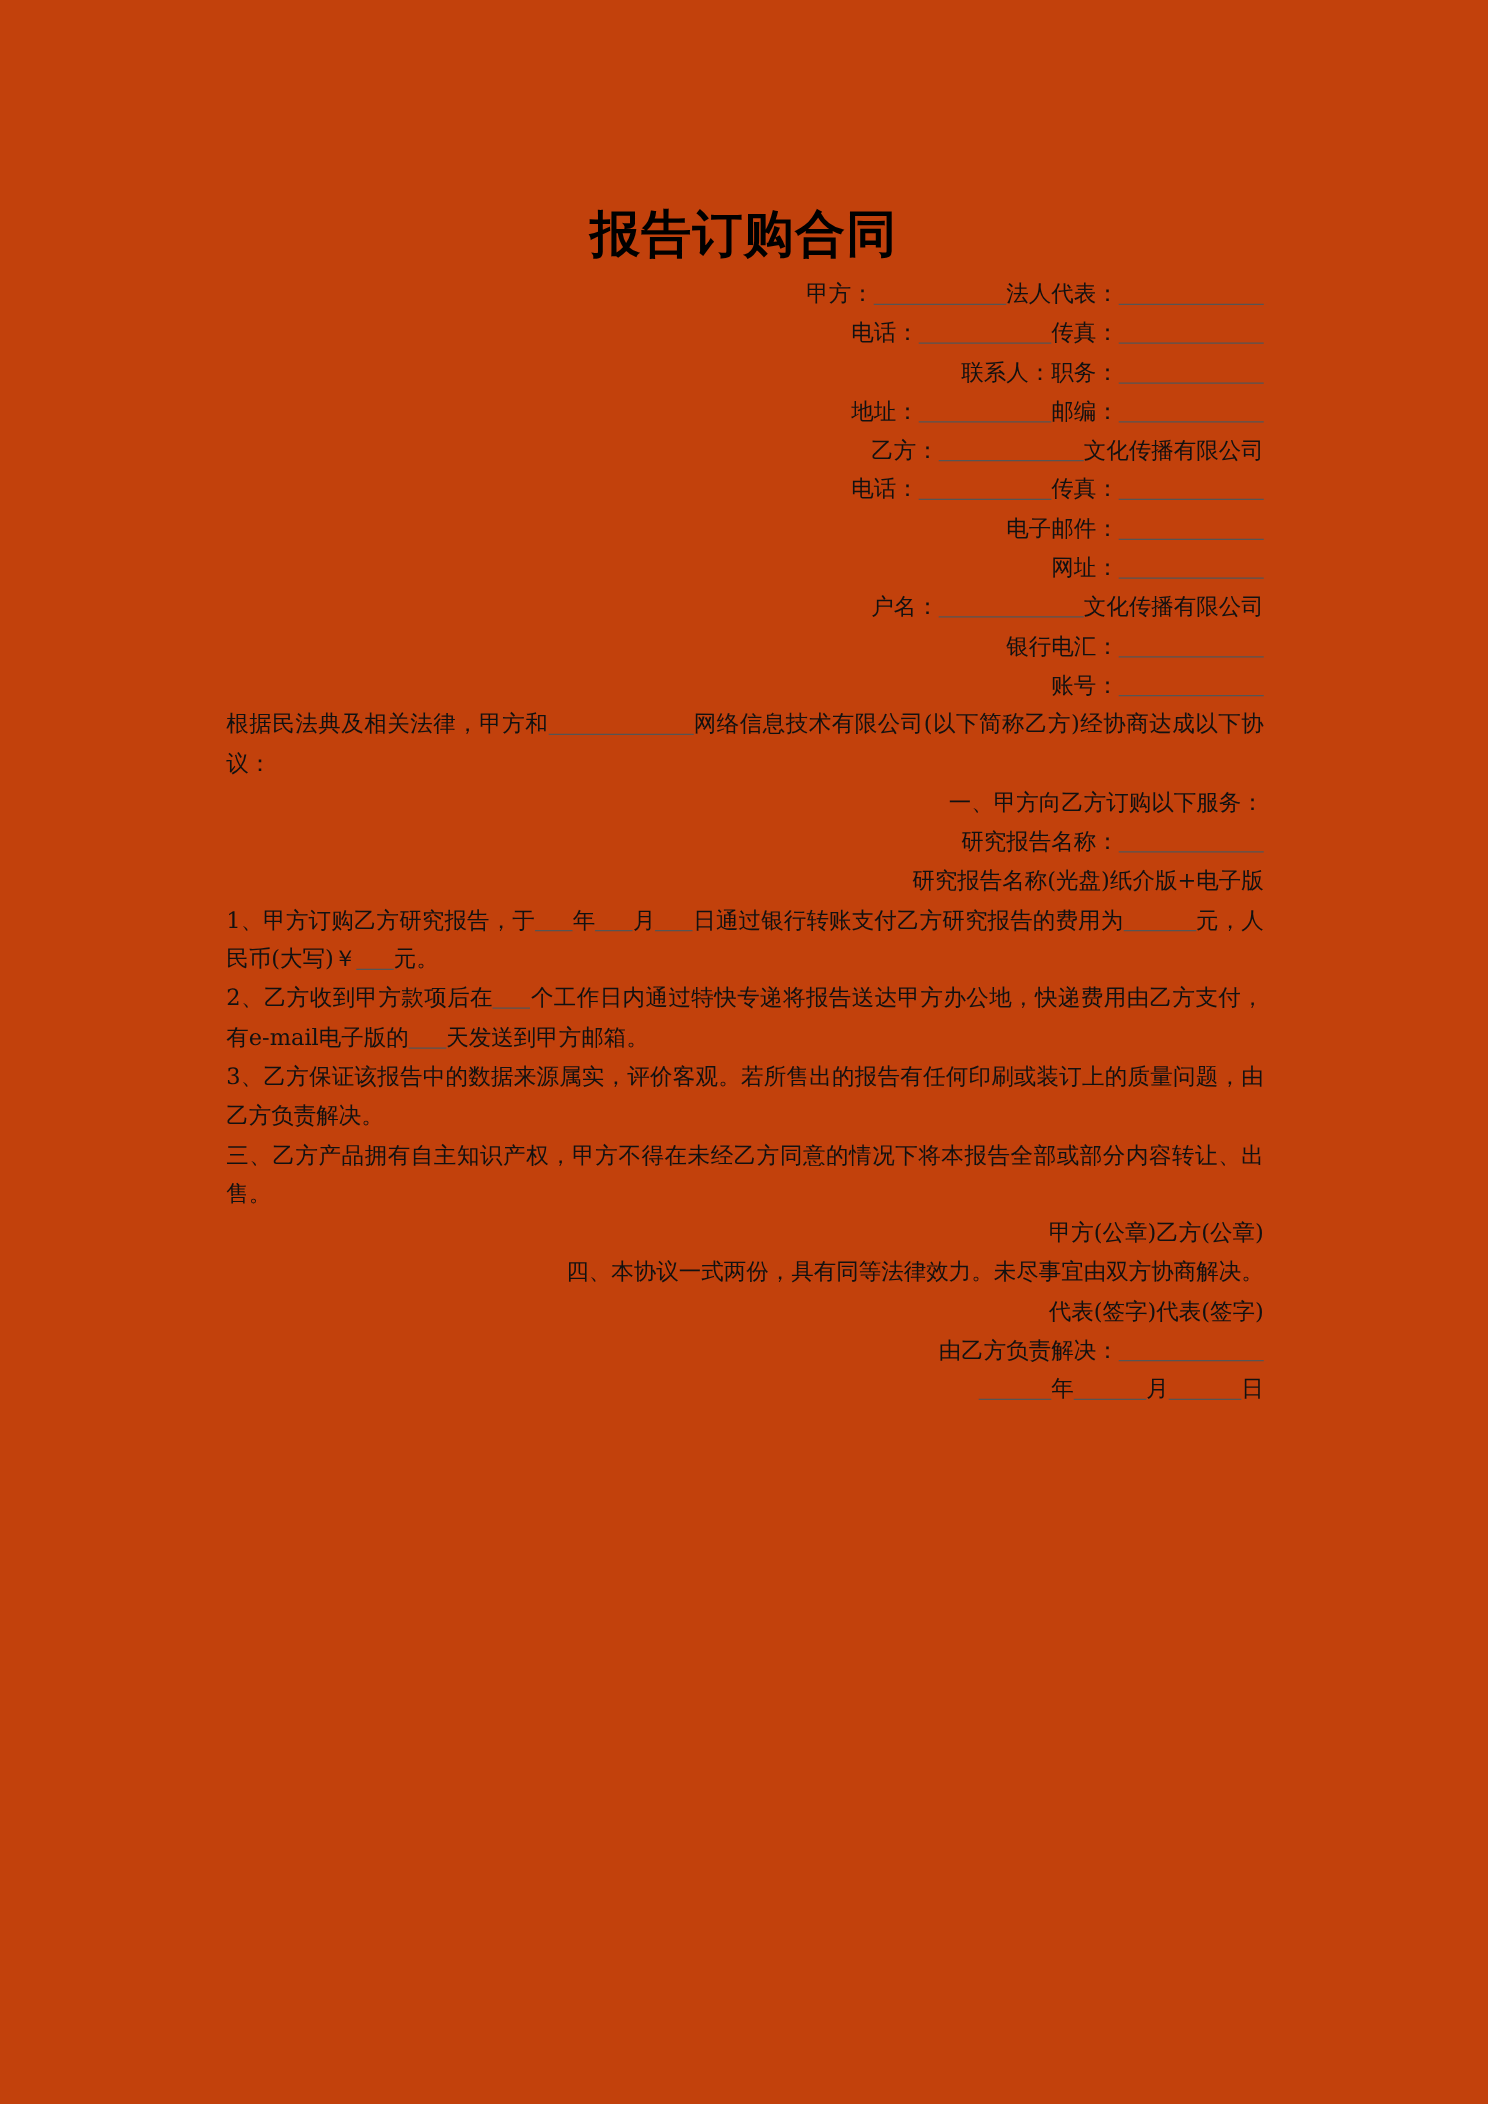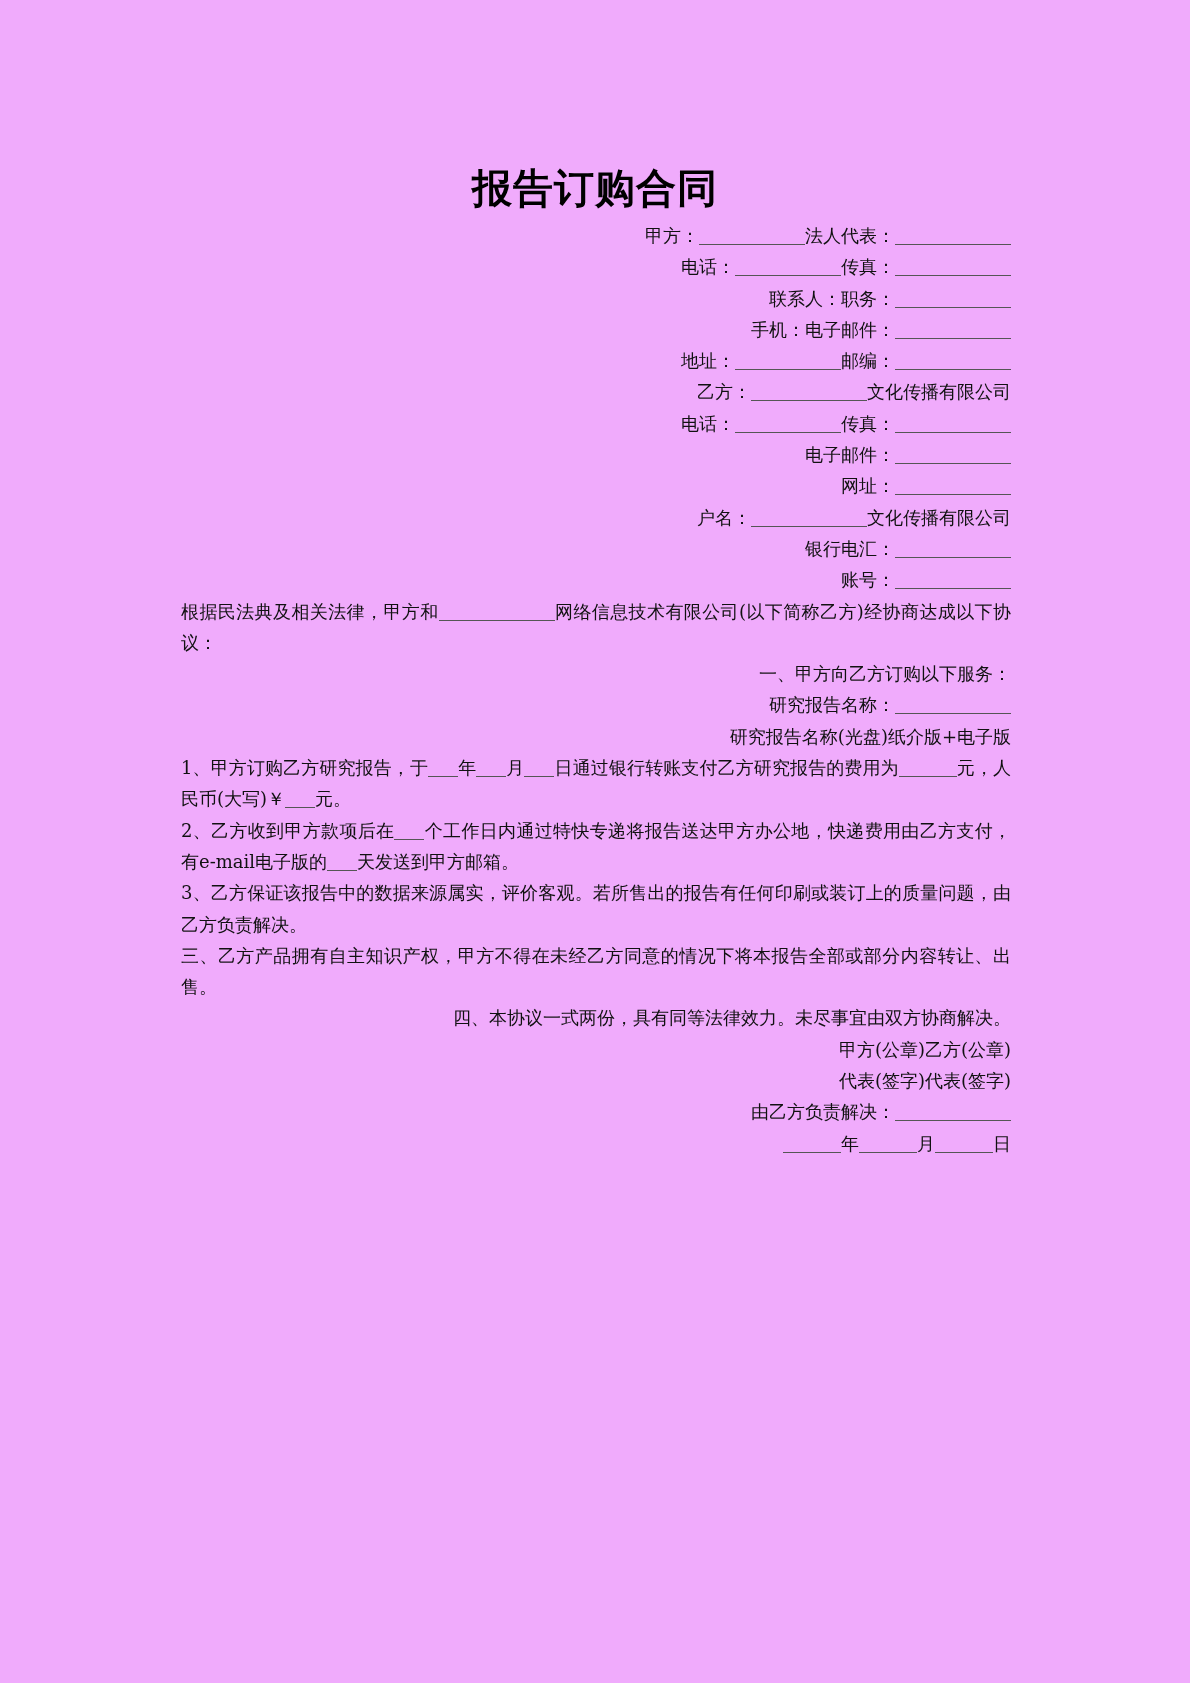--- a/index.html
+++ b/index.html
@@ -13,21 +13,21 @@
       position: relative;
       overflow: hidden;
       font-family: "DejaVu Serif", "Liberation Serif", serif;
       color: #111111;
     }
     .page {
       position: absolute;
       left: 0; top: 0;
       width: 1190px;
       height: 1683px;
-      background: #f0abfc;
+      background: #c2410c;
     }
     .title {
       position: absolute;
       top: 160px;
       left: 0;
       width: 1190px;
       text-align: center;
       font-family: "DejaVu Sans", "Liberation Sans", sans-serif;
       font-weight: bold;
       font-size: 40px;
@@ -77,21 +77,20 @@
   <div class="title">报告订购合同</div>
 
   <div class="body">
 
     <div class="line"><span>甲方：</span><span class="blank b11"></span><span>法人代表：</span><span class="blank b12"></span></div>
 
     <div class="line"><span>电话：</span><span class="blank b11"></span><span>传真：</span><span class="blank b12"></span></div>
 
     <div class="line"><span>联系人：职务：</span><span class="blank b12"></span></div>
 
-    <div class="line"><span>手机：电子邮件：</span><span class="blank b12"></span></div>
 
     <div class="line"><span>地址：</span><span class="blank b11"></span><span>邮编：</span><span class="blank b12"></span></div>
 
     <div class="line"><span>乙方：</span><span class="blank b12"></span><span>文化传播有限公司</span></div>
 
     <div class="line"><span>电话：</span><span class="blank b11"></span><span>传真：</span><span class="blank b12"></span></div>
 
     <div class="line"><span>电子邮件：</span><span class="blank b12"></span></div>
 
     <div class="line"><span>网址：</span><span class="blank b12"></span></div>
@@ -110,20 +109,20 @@
     <div class="line">研究报告名称(光盘)纸介版+电子版</div>
 
 
     <div class="para"><span>1、甲方订购乙方研究报告，于</span><span class="blank b3"></span><span>年</span><span class="blank b3"></span><span>月</span><span class="blank b3"></span><span>日通过银行转账支付乙方研究报告的费用为</span><span class="blank b6"></span><span>元，人民币(大写)￥</span><span class="blank b3"></span><span>元。</span></div>
 
     <div class="para"><span>2、乙方收到甲方款项后在</span><span class="blank b3"></span><span>个工作日内通过特快专递将报告送达甲方办公地，快递费用由乙方支付，有e-mail电子版的</span><span class="blank b3"></span><span>天发送到甲方邮箱。</span></div>
 
     <div class="para">3、乙方保证该报告中的数据来源属实，评价客观。若所售出的报告有任何印刷或装订上的质量问题，由乙方负责解决。</div>
 
     <div class="para">三、乙方产品拥有自主知识产权，甲方不得在未经乙方同意的情况下将本报告全部或部分内容转让、出售。</div>
+    <div class="line">甲方(公章)乙方(公章)</div>
+
     <div class="line">四、本协议一式两份，具有同等法律效力。未尽事宜由双方协商解决。</div>
-
-    <div class="line">甲方(公章)乙方(公章)</div>
     <div class="line">代表(签字)代表(签字)</div>
     <div class="line"><span>由乙方负责解决：</span><span class="blank b12"></span></div>
     <div class="line"><span class="blank b6"></span><span>年</span><span class="blank b6"></span><span>月</span><span class="blank b6"></span><span>日</span></div>
   </div>
 </div>
 
 </body></html>

